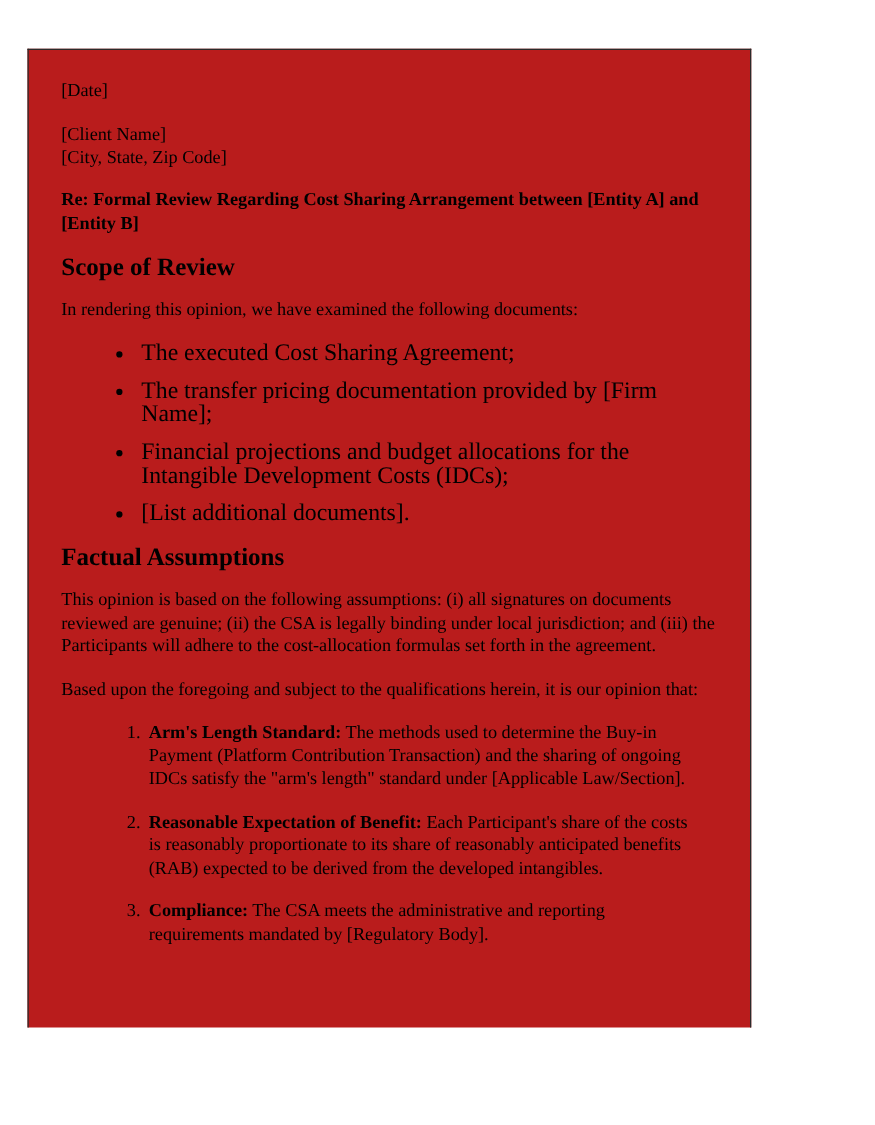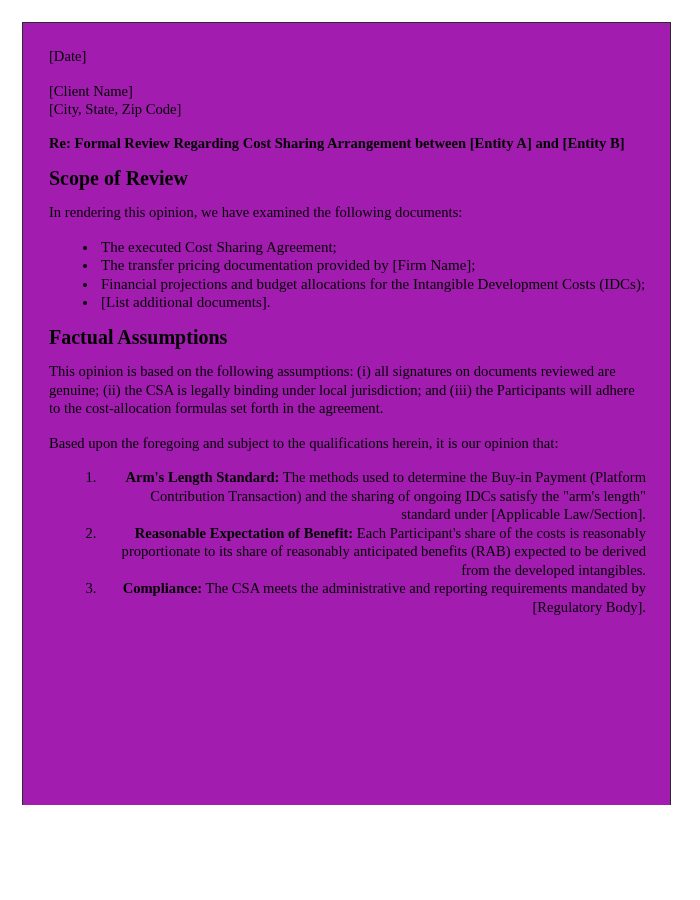--- a/index.html
+++ b/index.html
@@ -11,27 +11,27 @@
     width: 700px;
     height: 900px;
     font-family: "Liberation Serif", "DejaVu Serif", serif;
     color: #000000;
     overflow: hidden;
   }
 
   #page {
     position: absolute;
     left: 22px;
-    top: 22px;
-    width: 649px;
+    top: 39px;
+    width: 579px;
     height: 783px;
     border: 1px solid #2b2b2b;
     border-bottom: none;
     box-sizing: border-box;
-    background: #a21caf;
+    background: #b91c1c;
     overflow: hidden;
   }
 
   #content {
     padding: 24px 24px 0 26px;
   }
 
   .line {
     font-size: 14.6px;
     line-height: 18px;
@@ -60,37 +60,36 @@
     font-weight: bold;
     margin: 0 0 16px 0;
   }
 
   ul.doc-list {
     margin: 0 0 16px 0;
     padding-left: 49px;
     list-style-type: disc;
   }
   ul.doc-list li {
-    font-size: 15px;
+    font-size: 19px;
     line-height: 18.5px;
-    margin: 0;
+    margin: 12px;
     padding-left: 3px;
   }
 
   ol.opinion-list {
     margin: 0 0 16px 0;
     padding-left: 51px;
     list-style-type: decimal;
   }
   ol.opinion-list li {
     font-size: 14.6px;
     line-height: 18.5px;
-    margin: 0;
+    margin: 16px;
     padding-left: 3px;
-    text-align: right;
   }
   ol.opinion-list li b { font-weight: bold; }
 </style>
 </head>
 <body>
 
 <div id="page">
   <div id="content">
 
     <p class="para">[Date]</p>

